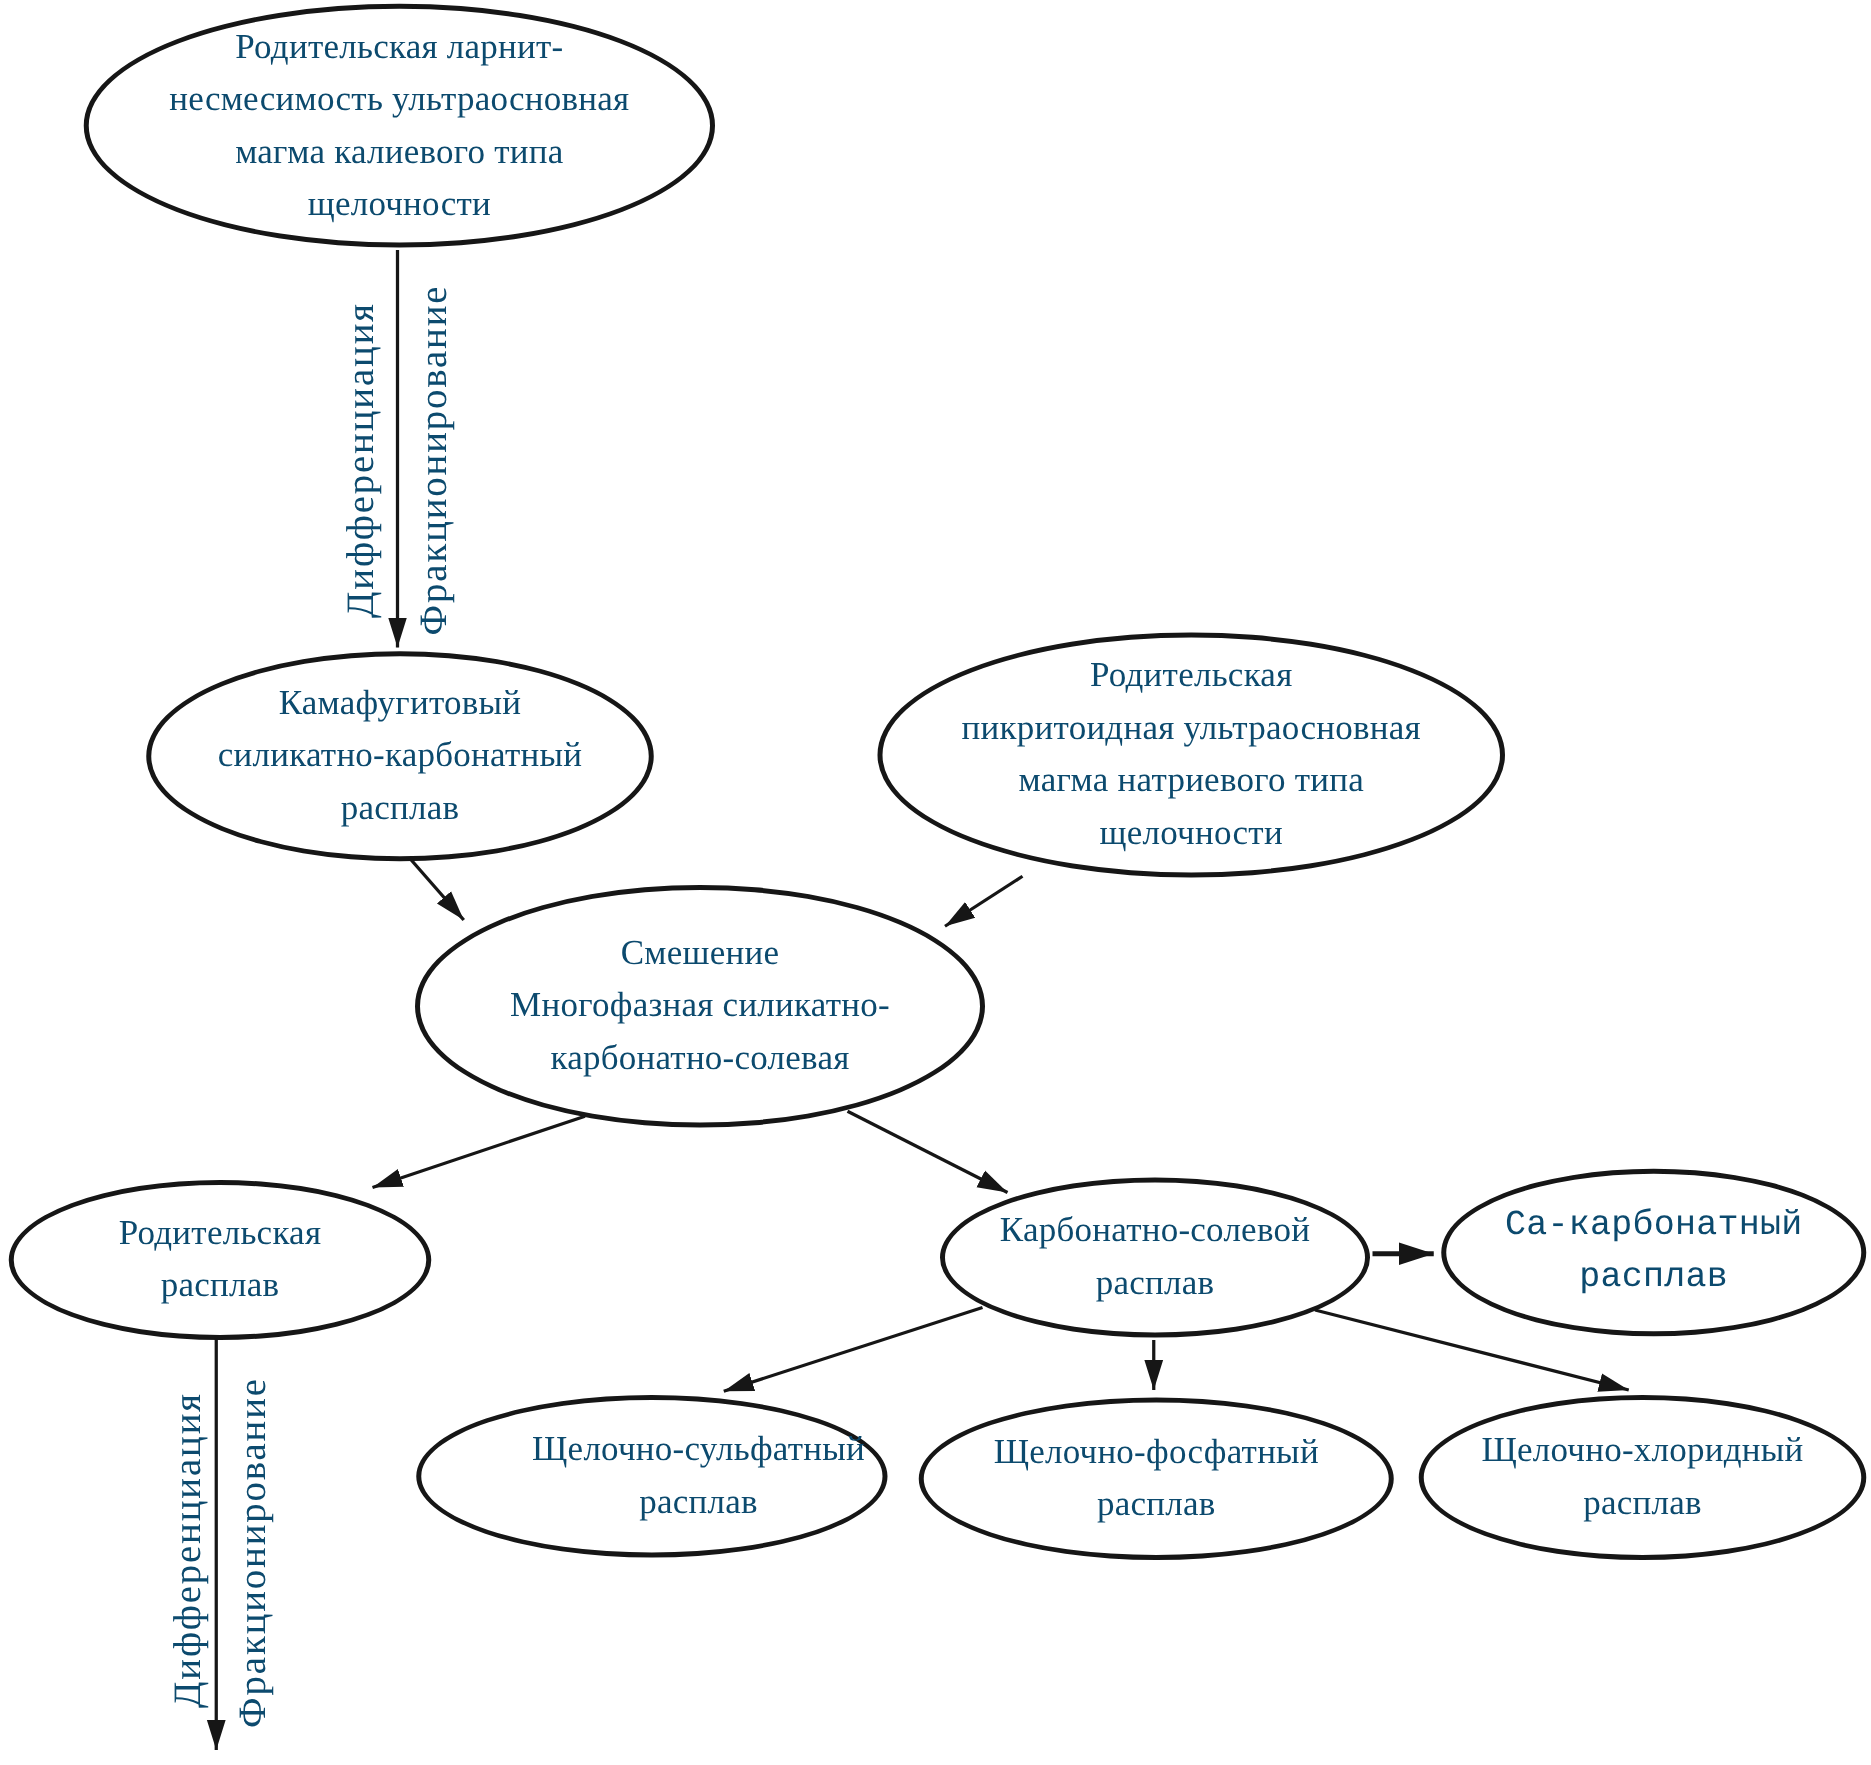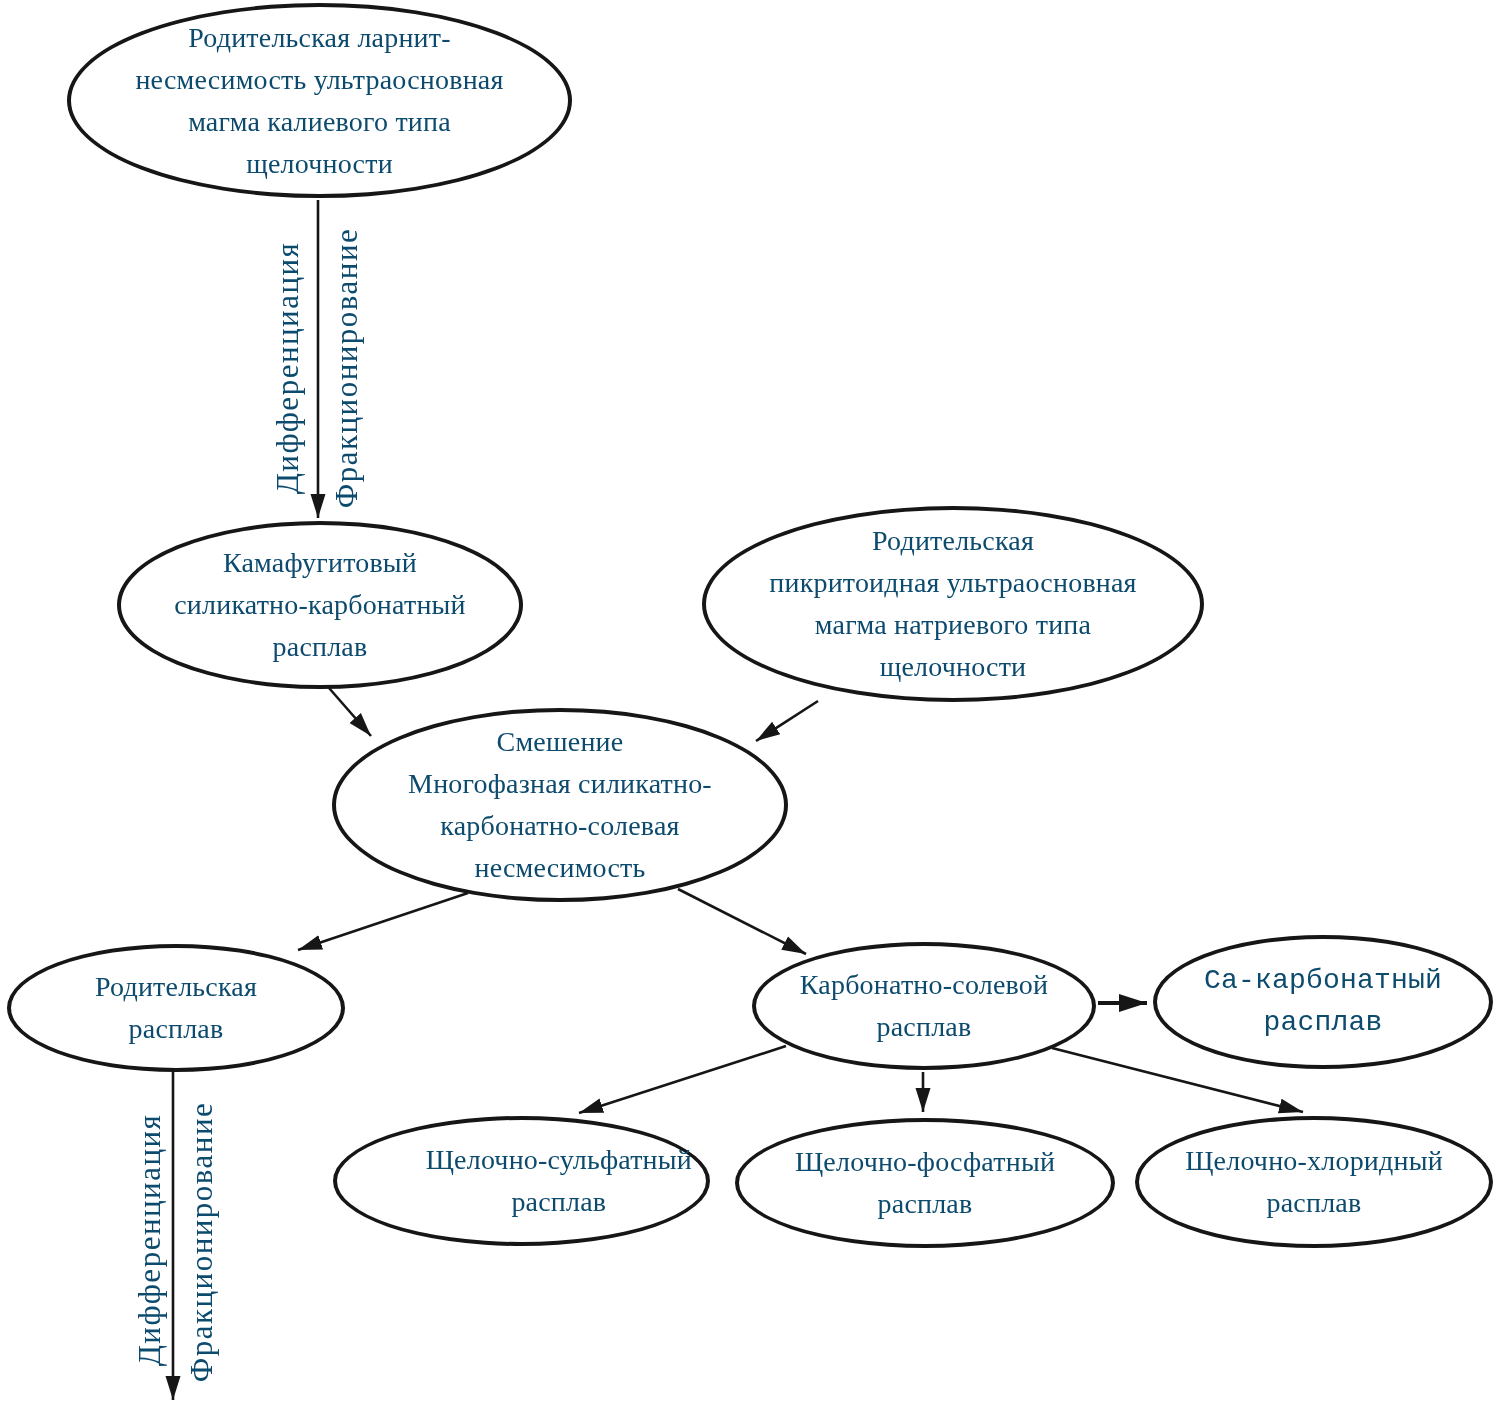--- a/index.html
+++ b/index.html
@@ -87,21 +87,20 @@
       <div>магма натриевого типа</div>
       <div>щелочности</div>
     </div>
   </div>
 
   <div class="node" style="left:332px; top:708px; width:456px; height:194px;">
     <div class="lines">
       <div>Смешение</div>
       <div>Многофазная силикатно-</div>
       <div>карбонатно-солевая</div>
-      <div>несмесимость</div>
     </div>
   </div>
 
   <div class="node" style="left:7px; top:944px; width:338px; height:128px;">
     <div class="lines">
       <div>Родительская</div>
       <div>расплав</div>
     </div>
   </div>
 

